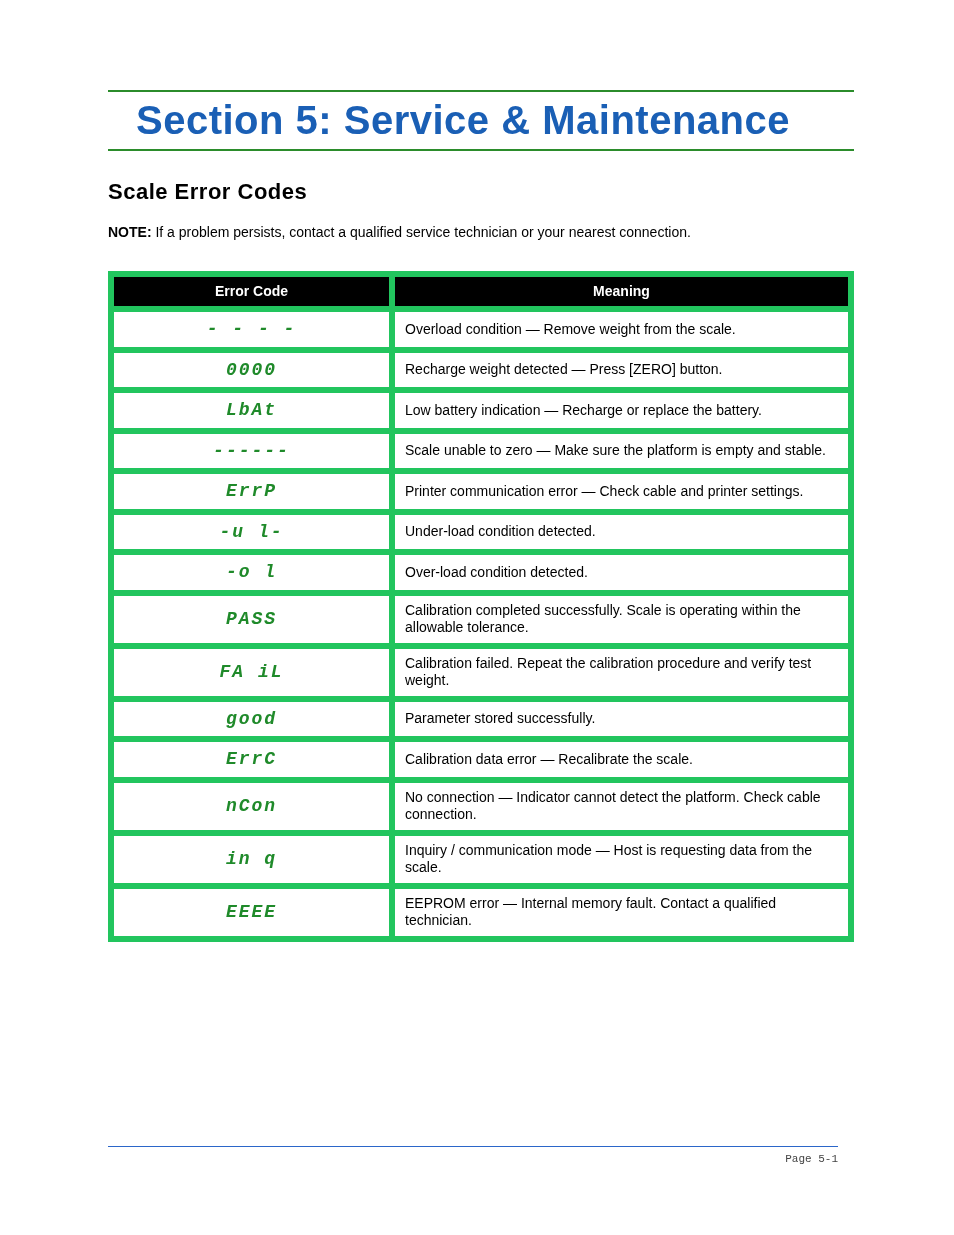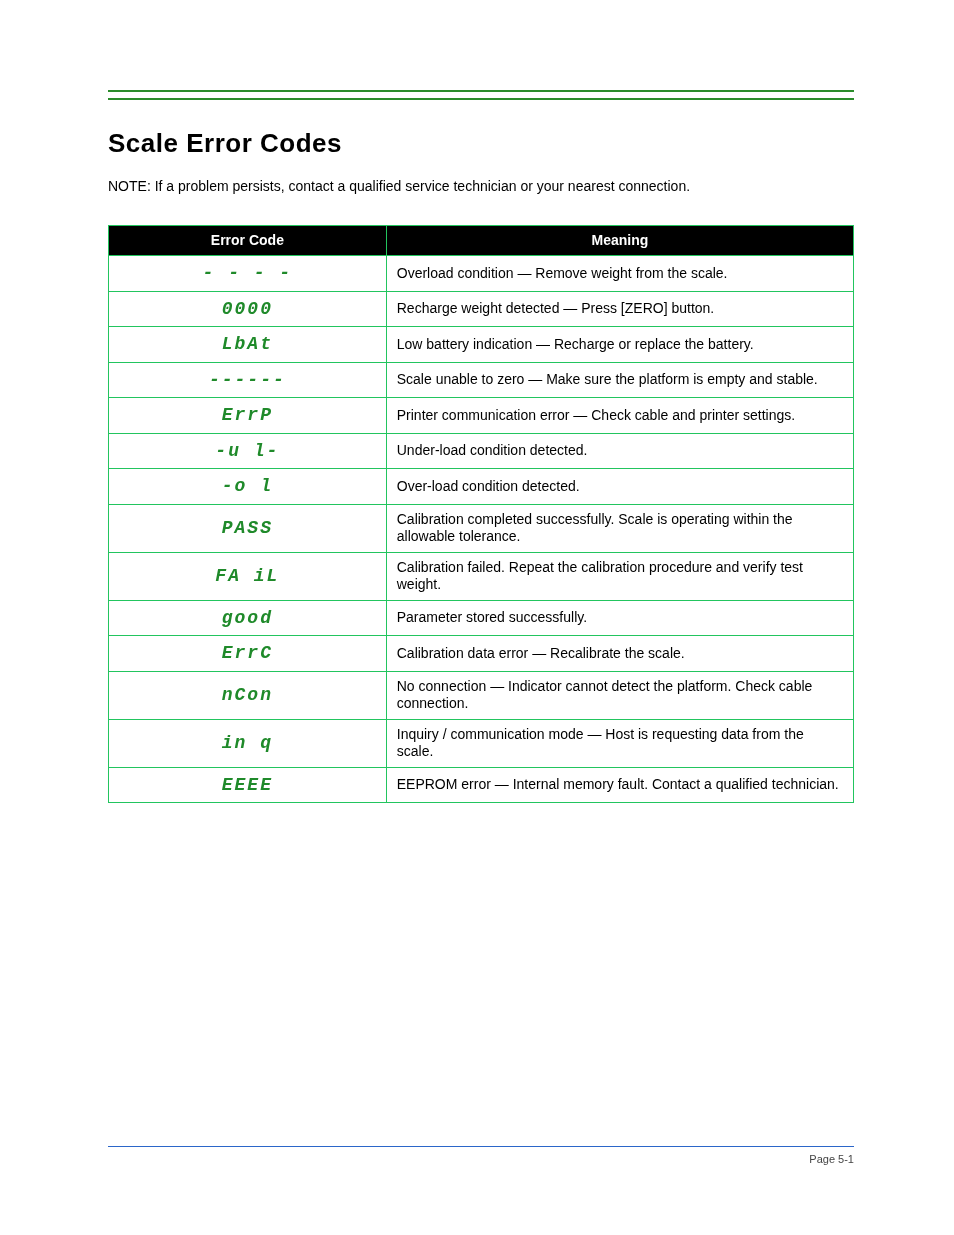--- a/index.html
+++ b/index.html
@@ -32,45 +32,45 @@
   }
   .hr-bottom {
     border: none;
     border-top: 2px solid #2b8c2b;
     margin: 0 0 28px 0;
   }
   .subsection-title {
     font-family: Impact, "Arial Narrow", sans-serif;
     font-stretch: condensed;
     font-weight: 700;
-    font-size: 26px;
+    font-size: 22px;
     color: #000000;
     margin: 0 0 18px 0;
     letter-spacing: 0.5px;
   }
   .intro {
     font-size: 14px;
     line-height: 1.4;
     margin: 0 0 22px 0;
   }
   .note {
     font-size: 14px;
     line-height: 1.4;
     margin: 0 0 28px 0;
   }
   .note b {
-    font-weight: normal;
+    font-weight: bold;
   }
   table.codes {
     width: 100%;
     border-collapse: collapse;
     table-layout: fixed;
   }
   table.codes th, table.codes td {
-    border: 1px solid #22c55e;
+    border: 6px solid #22c55e;
     vertical-align: middle;
     font-size: 14px;
     line-height: 1.25;
   }
   table.codes th {
     background: #000;
     color: #fff;
     font-weight: bold;
     text-align: center;
     padding: 6px 8px;
@@ -89,41 +89,43 @@
     font-family: "Courier New", monospace;
     font-style: italic;
     font-weight: bold;
     color: #1f8a2a;
     font-size: 18px;
     letter-spacing: 2px;
   }
   .footer {
     position: absolute;
     left: 108px;
-    right: 100px;
+    right: 116px;
     bottom: 70px;
+    font-family: Liberation Mono, monospace;
   }
   .footer-rule {
     border: none;
     border-top: 1px solid #2b66c9;
     margin: 0 0 6px 0;
   }
   .footer-row {
     display: flex;
     justify-content: space-between;
     font-size: 11px;
     color: #444;
   }
 </style>
 </head>
 <body>
 
 <div class="page">
 
   <hr class="hr-top">
+  <h1 class="section-title">Section 5: Service &amp; Maintenance</h1>
   <hr class="hr-bottom">
 
   <h2 class="subsection-title">Scale Error Codes</h2>
 
 
   <p class="note">
     <b>NOTE:</b><span> If a problem persists, contact a qualified service technician or your nearest connection.</span>
   </p>
 
   <table class="codes">

